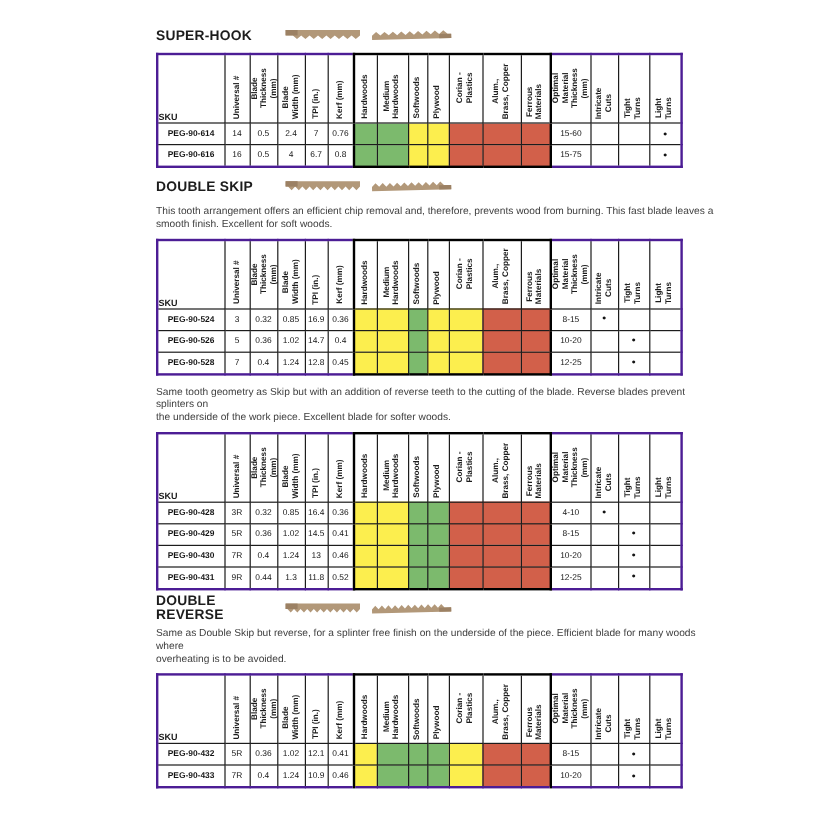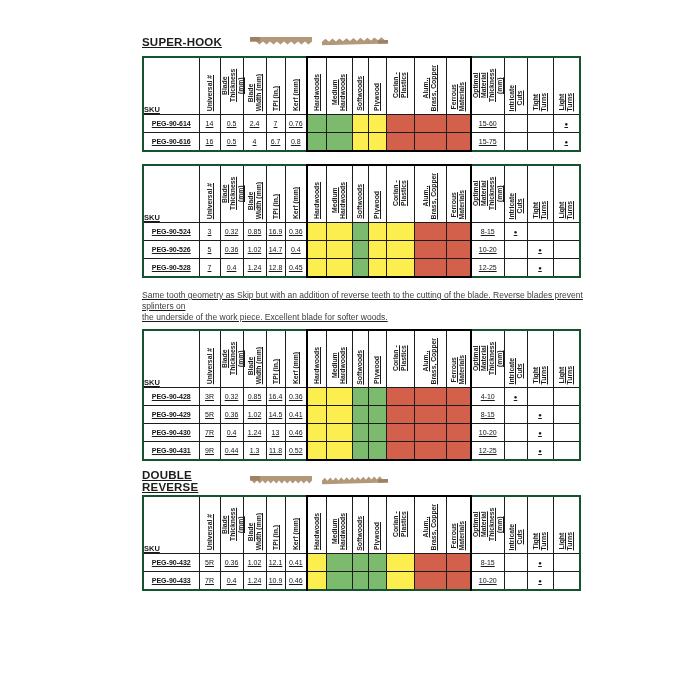--- a/index.html
+++ b/index.html
@@ -1,34 +1,34 @@
 <!DOCTYPE html>
 <html><head>
 <meta charset="utf-8">
 <style>
   html,body { margin:0; padding:0; background:#fff; }
   body { font-family:"Liberation Sans", sans-serif; color:#1a1a1a; }
   .page {
     width:700px; height:700px; box-sizing:border-box;
     padding:22px 130px 0 130px; background:#ffffff; overflow:hidden;
   }
-  .sec { margin:12px;text-decoration:underline; }
+  .sec { margin:0; }
   .sec-head { display:flex; align-items:center; margin:0 0 7px 0; height:15px; }
   .title {
     margin:0; font-size:11.5px; font-weight:bold; color:#1c1c1c;
     letter-spacing:.2px; width:106px; flex:0 0 106px;
   }
   .blade { flex:0 0 auto; display:block; }
   .desc {
     margin:0 0 7px 0; font-size:8.5px; line-height:10.8px; color:#3d3d3d;
     white-space:pre-line; width:470px;
   }
   table.spec {
     border-collapse:collapse; table-layout:fixed; width:437px;
-    margin:0 0 8px 0; border:2px solid #14532d;
+    margin:0 0 8px 0; border:2px solid #4c1d95;
   }
   table.spec th, table.spec td { border:1px solid #1c1c1c; padding:0; background:#fff; }
   thead th { height:56px; vertical-align:bottom; }
   th.sku-h {
     text-align:left; font-size:7.5px; font-weight:bold;
     padding:0 0 3px 4px; vertical-align:bottom;
   }
   .rot {
     writing-mode:vertical-rl; transform:rotate(180deg);
     font-size:6.8px; font-weight:bold; line-height:8px;
@@ -179,20 +179,33 @@
               <td class="gr gb" style="background: rgb(210, 96, 74);"></td>
               <td>15-75</td>
               <td class="dot"></td>
               <td class="dot"></td>
               <td class="dot">●</td>
             </tr>
           </tbody>
         </table>
       </section>
       <section class="sec">
+        <div class="sec-head">
+          <h2 class="title">DOUBLE SKIP</h2>
+          <svg width="142" height="13" viewBox="0 0 142 13" class="blade">
+            <path d="M2 2 H64 V6.5 L61.0 9.5 L58.0 6.5 L55.0 9.5 L52.0 6.5 L49.0 9.5 L46.0 6.5 L43.0 9.5 L40.0 6.5 L37.0 9.5 L34.0 6.5 L31.0 9.5 L28.0 6.5 L25.0 9.5 L22.0 6.5 L19.0 9.5 L16.0 6.5 L13.0 9.5 L10.0 6.5 L7.0 9.5 L4.0 6.5 L2 6.5 Z" fill="#b29879"></path>
+            <rect x="2" y="2" width="10" height="4.5" fill="#9c8164"></rect>
+            <g transform="rotate(-1.5 106 7)">
+              <path d="M74 9.5 V6 L77.0 3 L80.0 6 L83.0 3 L86.0 6 L89.0 3 L92.0 6 L95.0 3 L98.0 6 L101.0 3 L104.0 6 L107.0 3 L110.0 6 L113.0 3 L116.0 6 L119.0 3 L122.0 6 L125.0 3 L128.0 6 L131.0 3 L134.0 6 L140 6 V9.5 Z" fill="#b29879"></path>
+              <rect x="130" y="6" width="10" height="3.5" fill="#9c8164"></rect>
+            </g>
+          </svg>
+        </div>
+        <p class="desc">This tooth arrangement offers an efficient chip removal and, therefore, prevents wood from burning. This fast blade leaves a
+smooth finish. Excellent for soft woods.</p>
         <table class="spec">
           <colgroup>
             <col style="width: 56px;">
             <col style="width: 21px;">
             <col style="width: 23px;">
             <col style="width: 23px;">
             <col style="width: 19px;">
             <col style="width: 22px;">
             <col style="width: 19px;">
             <col style="width: 26px;">
@@ -501,20 +514,22 @@
           <h2 class="title">DOUBLE REVERSE</h2>
           <svg width="142" height="13" viewBox="0 0 142 13" class="blade">
             <path d="M2 2 H64 V6.5 L61.3 9.5 L58.5 6.5 L55.8 9.5 L53.0 6.5 L50.3 9.5 L47.5 6.5 L44.8 9.5 L42.0 6.5 L39.3 9.5 L36.5 6.5 L33.8 9.5 L31.0 6.5 L28.3 9.5 L25.5 6.5 L22.8 9.5 L20.0 6.5 L17.3 9.5 L14.5 6.5 L11.8 9.5 L9.0 6.5 L6.3 9.5 L3.5 6.5 L2 6.5 Z" fill="#b29879"></path>
             <rect x="2" y="2" width="10" height="4.5" fill="#9c8164"></rect>
             <g transform="rotate(-1.5 106 7)">
               <path d="M74 9.5 V6 L76.8 3 L79.5 6 L82.3 3 L85.0 6 L87.8 3 L90.5 6 L93.3 3 L96.0 6 L98.8 3 L101.5 6 L104.3 3 L107.0 6 L109.8 3 L112.5 6 L115.3 3 L118.0 6 L120.8 3 L123.5 6 L126.3 3 L129.0 6 L131.8 3 L134.5 6 L140 6 V9.5 Z" fill="#b29879"></path>
               <rect x="130" y="6" width="10" height="3.5" fill="#9c8164"></rect>
             </g>
           </svg>
         </div>
+        <p class="desc">Same as Double Skip but reverse, for a splinter free finish on the underside of the piece. Efficient blade for many woods where
+overheating is to be avoided.</p>
         <table class="spec">
           <colgroup>
             <col style="width: 56px;">
             <col style="width: 21px;">
             <col style="width: 23px;">
             <col style="width: 23px;">
             <col style="width: 19px;">
             <col style="width: 22px;">
             <col style="width: 19px;">
             <col style="width: 26px;">

